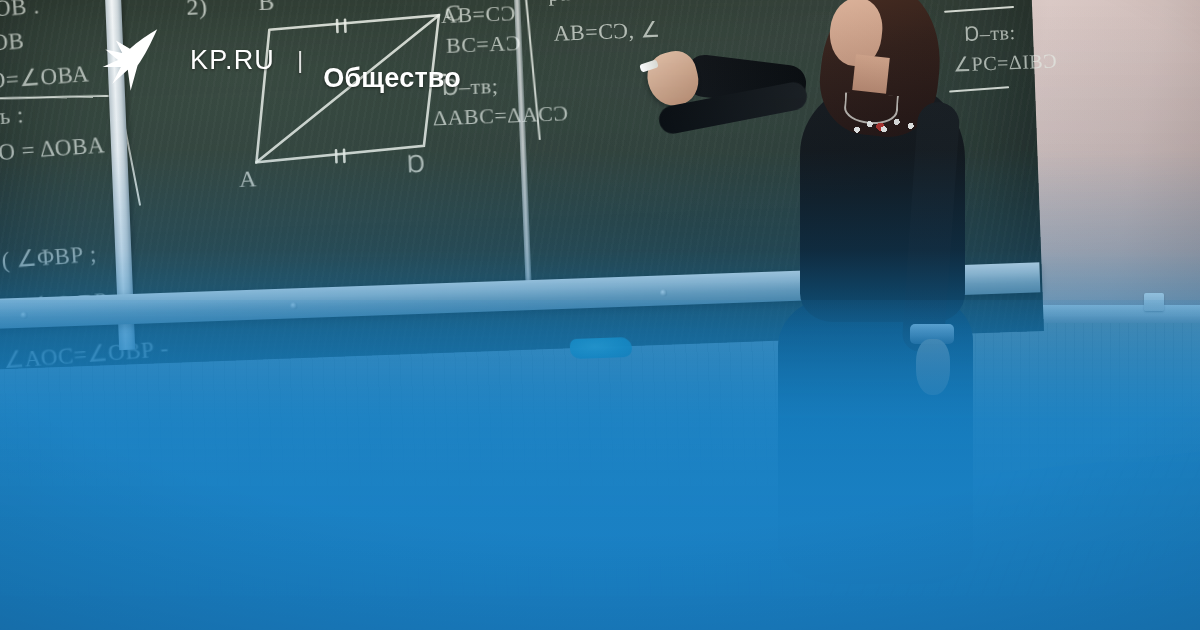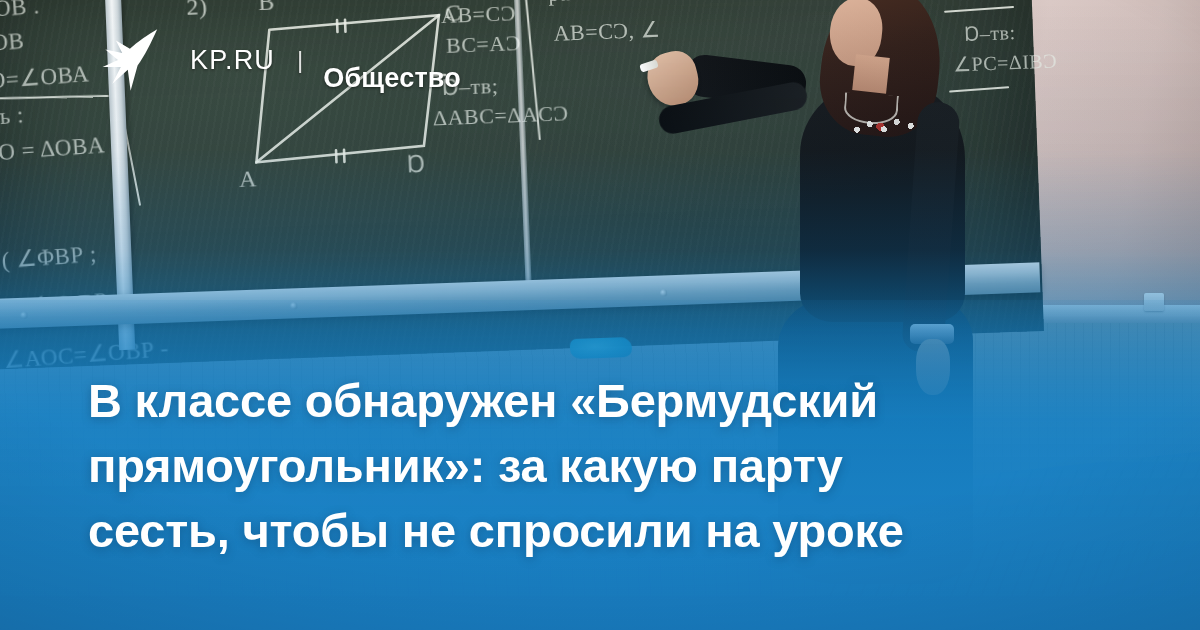--- a/index.html
+++ b/index.html
@@ -398,19 +398,14 @@
     <span class="logo-bird">
       <svg viewBox="0 0 100 100" width="72" height="70" aria-hidden="true">
         <path fill="#ffffff" d="M86,6 C72,14 58,24 47,34 L27,22 L36,40 L12,35 L30,50 L8,60 L34,60 L22,84 L44,64 L48,94 L58,58 C68,44 78,24 86,6 Z"></path>
       </svg>
     </span>
     <span class="brand-name">KP.RU</span>
     <span class="brand-sep">|</span>
     <span class="brand-rubric">Общество</span>
   </div>
 
-  <h1 class="headline">
-    <span>В классе обнаружен «Бермудский</span>
-    <span>прямоугольник»: за какую парту</span>
-    <span>сесть, чтобы не спросили на уроке</span>
-  </h1>
 
 </div>
 
 </body></html>

